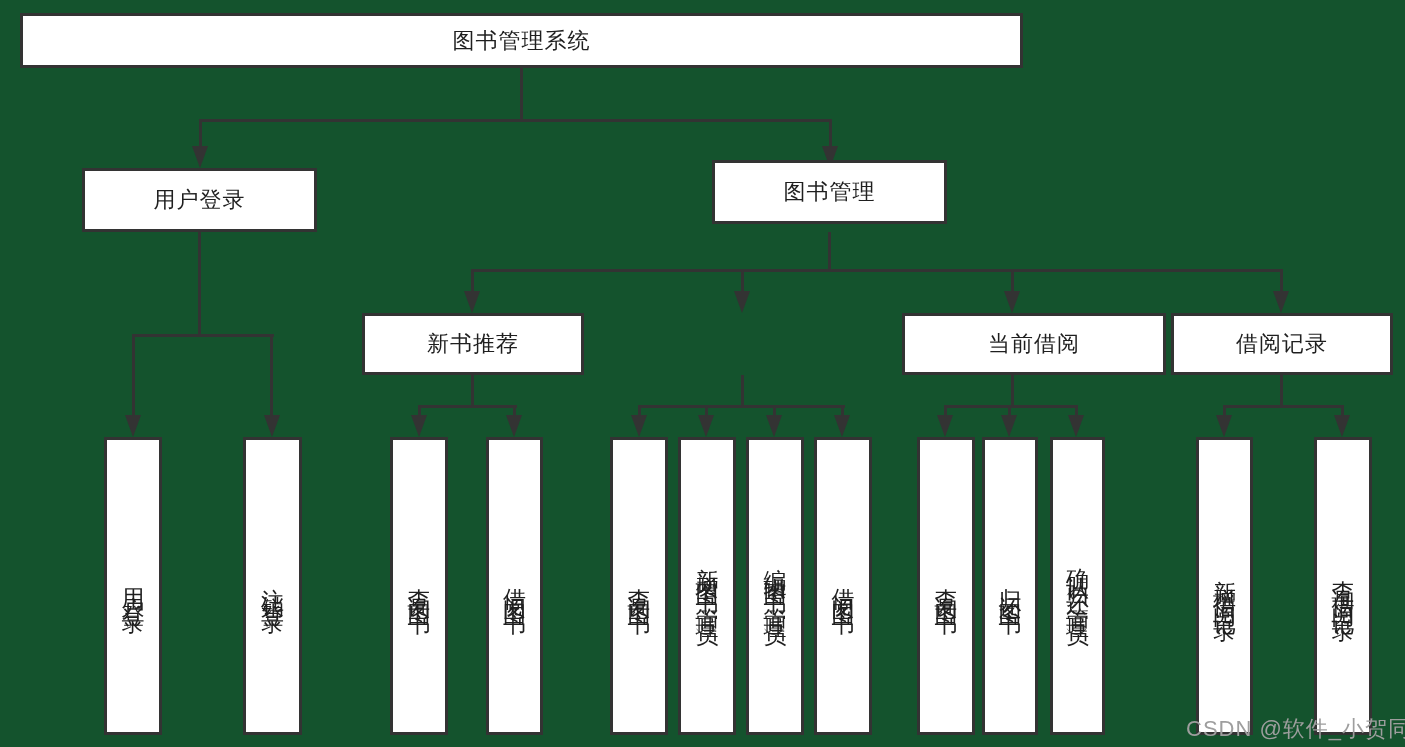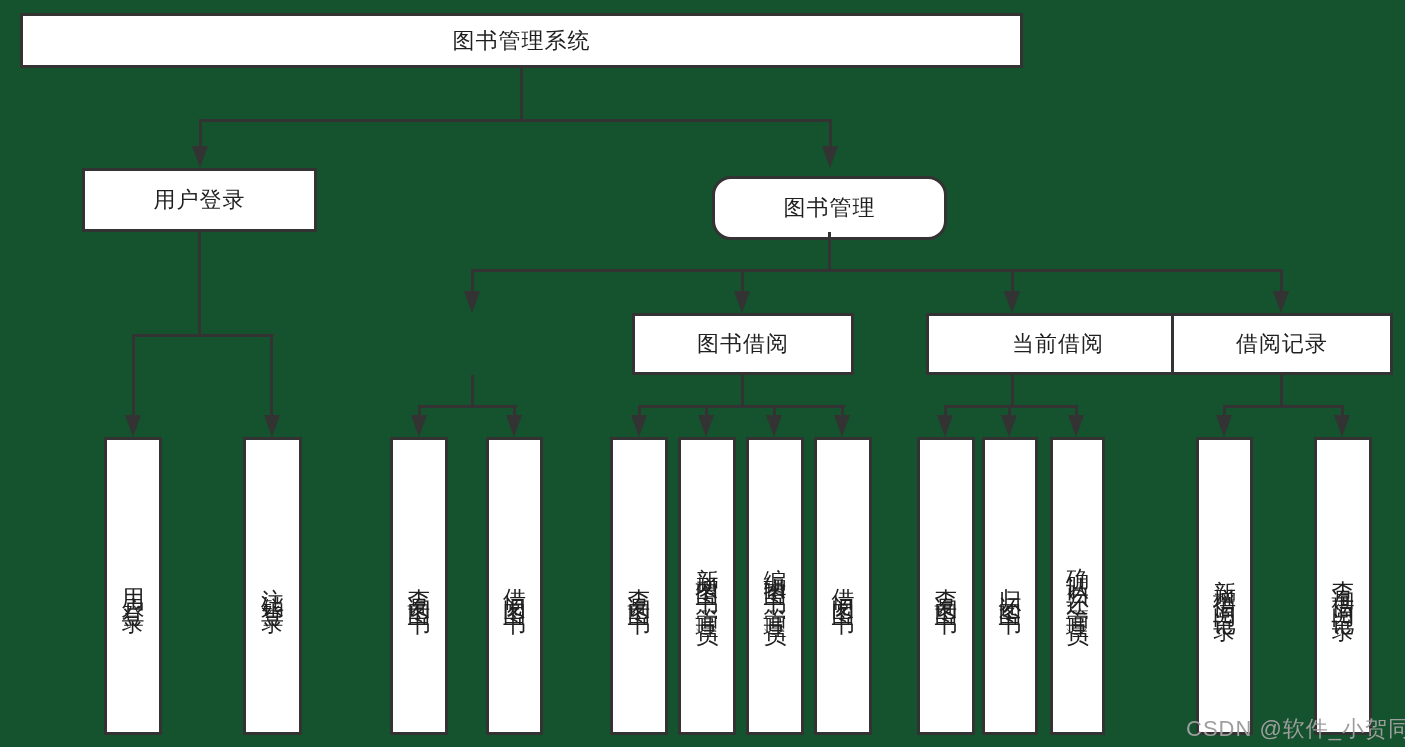--- a/index.html
+++ b/index.html
@@ -63,21 +63,21 @@
     <div class="hline" style="left:199px;top:119px;width:632px;"></div>
     <div class="vline" style="left:199px;top:119px;height:28px;"></div>
     <div class="vline" style="left:829px;top:119px;height:28px;"></div>
     <div class="arrow" style="left:192px;top:146px;"></div>
     <div class="arrow" style="left:822px;top:146px;"></div>
   </div>
 
   <div class="box" style="left:82px;top:168px;width:235px;height:64px;">
     <span>用户登录</span>
   </div>
-  <div class="box" style="left:712px;top:176px;width:235px;height:64px;border-radius:19px;">
+  <div class="box" style="left:712px;top:160px;width:235px;height:64px;">
     <span>图书管理</span>
   </div>
 
   <div class="group">
     <div class="vline" style="left:198px;top:232px;height:105px;"></div>
     <div class="hline" style="left:132px;top:334px;width:142px;"></div>
     <div class="vline" style="left:132px;top:334px;height:83px;"></div>
     <div class="vline" style="left:270px;top:334px;height:83px;"></div>
     <div class="arrow" style="left:125px;top:415px;"></div>
     <div class="arrow" style="left:264px;top:415px;"></div>
@@ -89,24 +89,24 @@
     <div class="vline" style="left:471px;top:269px;height:24px;"></div>
     <div class="vline" style="left:741px;top:269px;height:24px;"></div>
     <div class="vline" style="left:1011px;top:269px;height:24px;"></div>
     <div class="vline" style="left:1280px;top:269px;height:24px;"></div>
     <div class="arrow" style="left:464px;top:291px;"></div>
     <div class="arrow" style="left:734px;top:291px;"></div>
     <div class="arrow" style="left:1004px;top:291px;"></div>
     <div class="arrow" style="left:1273px;top:291px;"></div>
   </div>
 
-  <div class="box" style="left:632px;top:313px;width:222px;height:62px;">
-    <span>图书借阅</span>
+  <div class="box" style="left:362px;top:313px;width:222px;height:62px;">
+    <span>新书推荐</span>
   </div>
-  <div class="box" style="left:902px;top:313px;width:264px;height:62px;margin-left:24px;">
+  <div class="box" style="left:902px;top:313px;width:264px;height:62px;">
     <span>当前借阅</span>
   </div>
   <div class="box" style="left:1171px;top:313px;width:222px;height:62px;">
     <span>借阅记录</span>
   </div>
 
   <div class="group">
     <div class="vline" style="left:471px;top:375px;height:33px;"></div>
     <div class="hline" style="left:418px;top:405px;width:99px;"></div>
     <div class="vline" style="left:418px;top:405px;height:12px;"></div>

